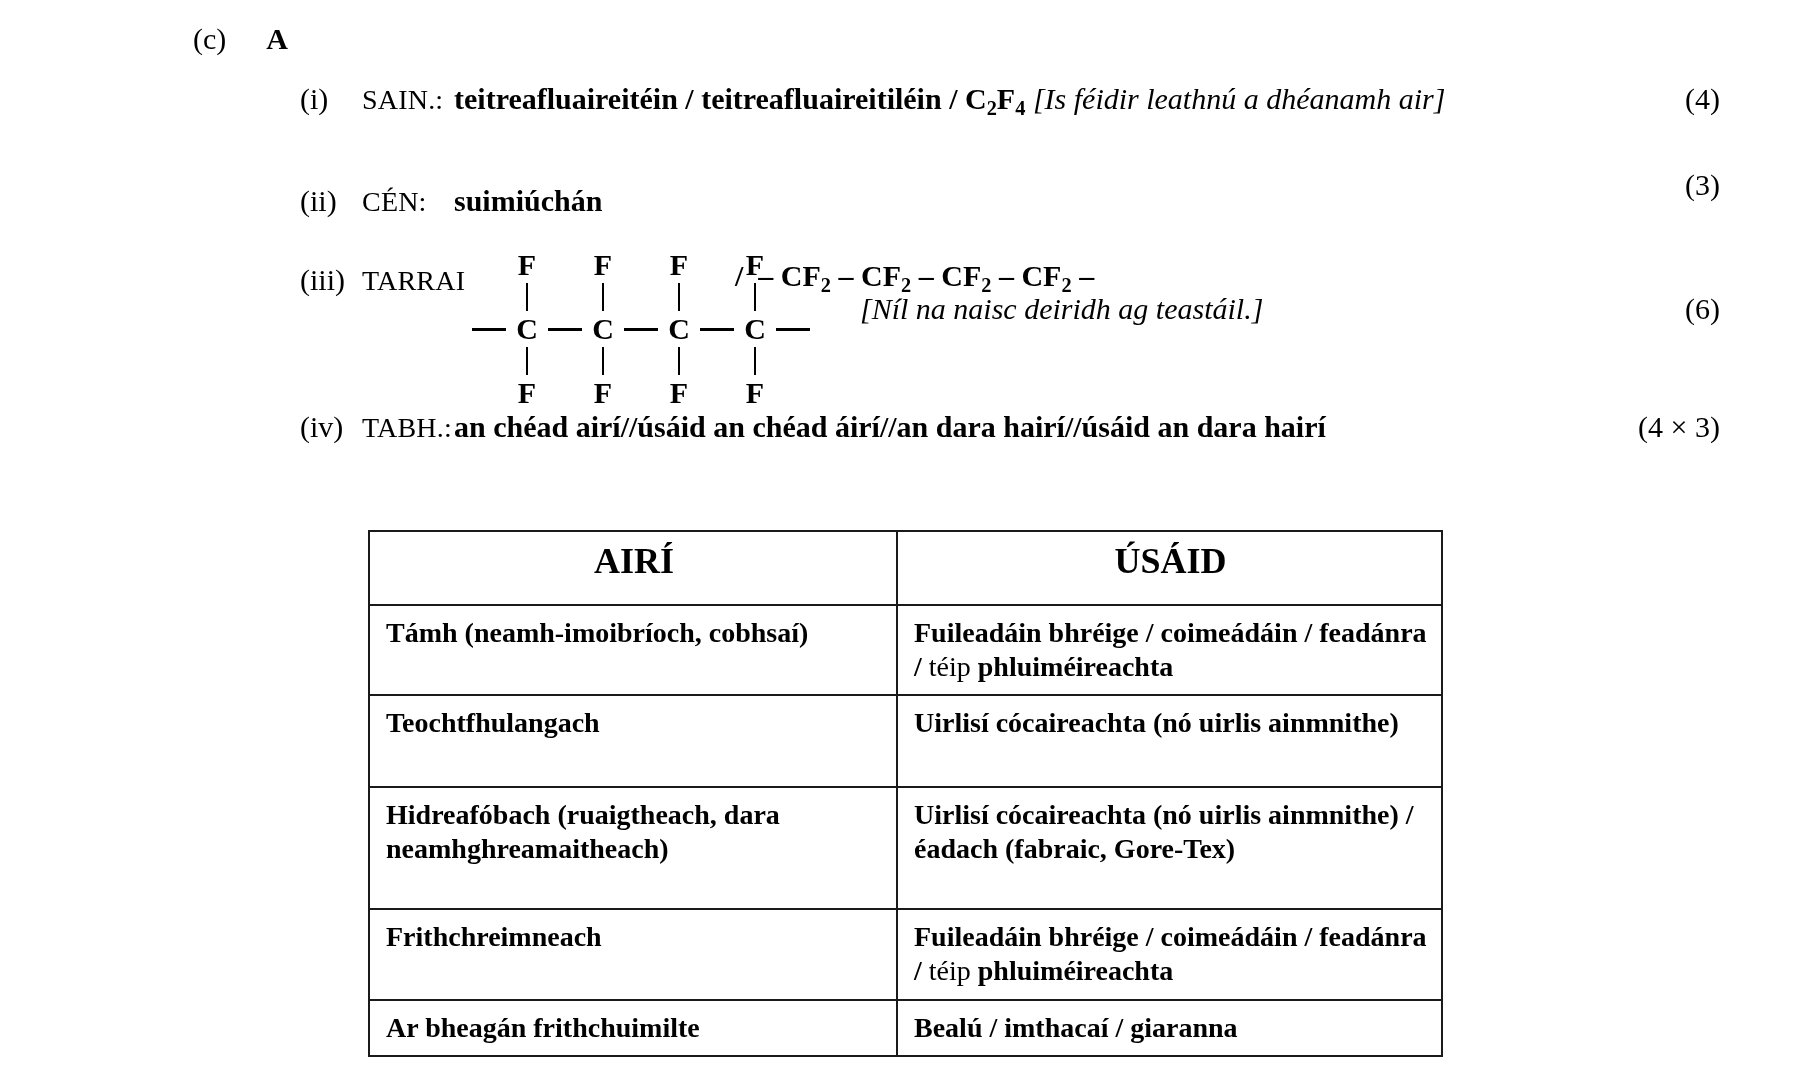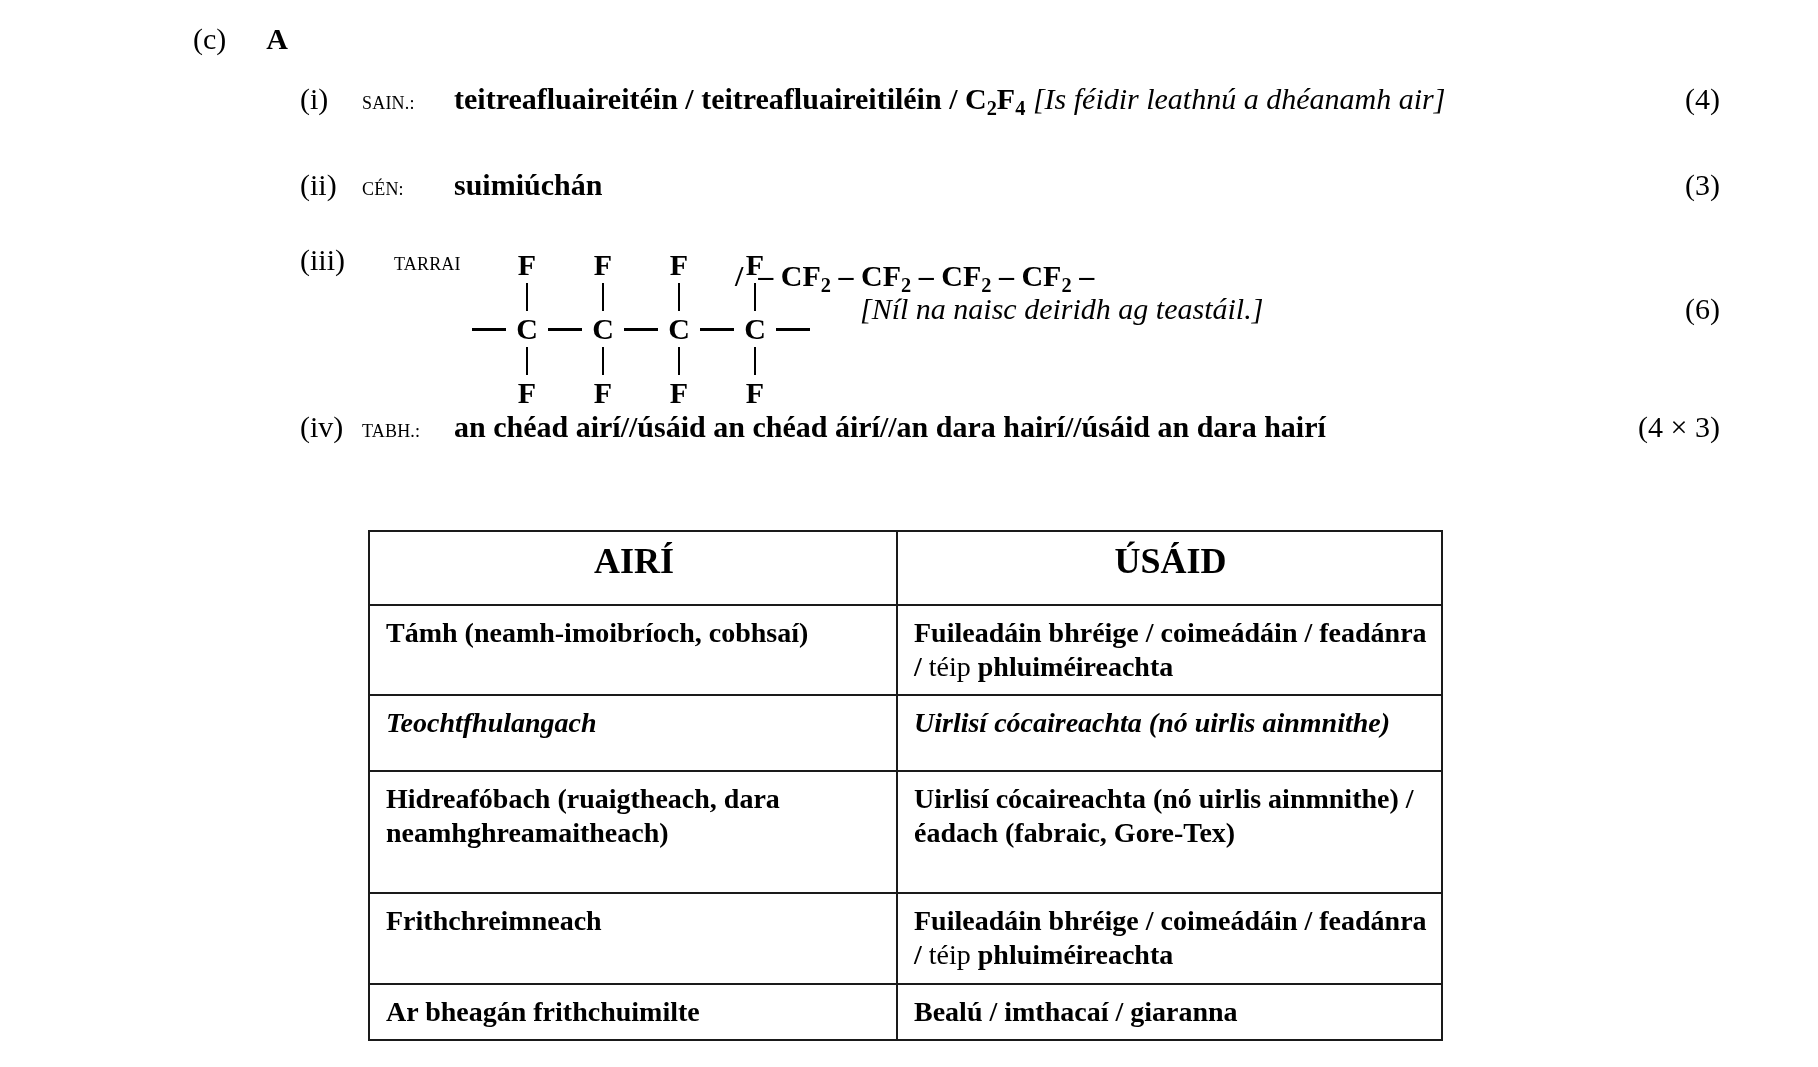--- a/index.html
+++ b/index.html
@@ -21,21 +21,21 @@
     width: 1818px;
     height: 1067px;
   }
 
   
   .enum {
     font-size: 30px;
     font-weight: 400;
   }
   .smallcap {
-    font-size: 18px;
+    font-size: 28px;
     font-weight: 400;
     letter-spacing: 0.2px;
   }
   .answer {
     font-size: 30px;
     font-weight: bold;
   }
   .ital {
     font-style: italic;
     font-weight: normal;
@@ -76,25 +76,25 @@
   .row .tag {
     flex: none;
     margin-right: 14px;
   }
 
   
   #row-i { left: 300px; top: 82px; }
   #row-i .tag { width: 78px; }
 
   
-  #row-ii { left: 300px; top: 168px; }
+  #row-ii { left: 300px; top: 184px; }
   #row-ii .tag { width: 78px; }
 
   
-  #row-iii { left: 300px; top: 243px; gap: 32px; }
+  #row-iii { left: 300px; top: 263px; }
   #row-iii .tag { width: 104px; }
 
   
   #row-iv { left: 300px; top: 410px; }
   #row-iv .tag { width: 78px; }
 
   sub {
     font-size: 0.68em;
     vertical-align: -0.28em;
   }
@@ -170,21 +170,21 @@
   #results-table col.c-usaid { width: 545px; }
   #results-table .hdr {
     text-align: center;
     font-size: 36px;
     font-weight: bold;
     height: 54px;
     padding-top: 8px;
   }
   #results-table .r-h  { height: 54px; }
   #results-table .r-1  { height: 88px; }
-  #results-table .r-2  { height: 76px; font-style: italic; }
+  #results-table .r-2  { height: 92px; }
   #results-table .r-3  { height: 122px; }
   #results-table .r-4  { height: 88px; }
   #results-table .r-5  { height: 54px; }
   .lite { font-weight: normal; margin-top: 31px; }
 </style>
 </head>
 <body>
 
 <div class="page">
 

